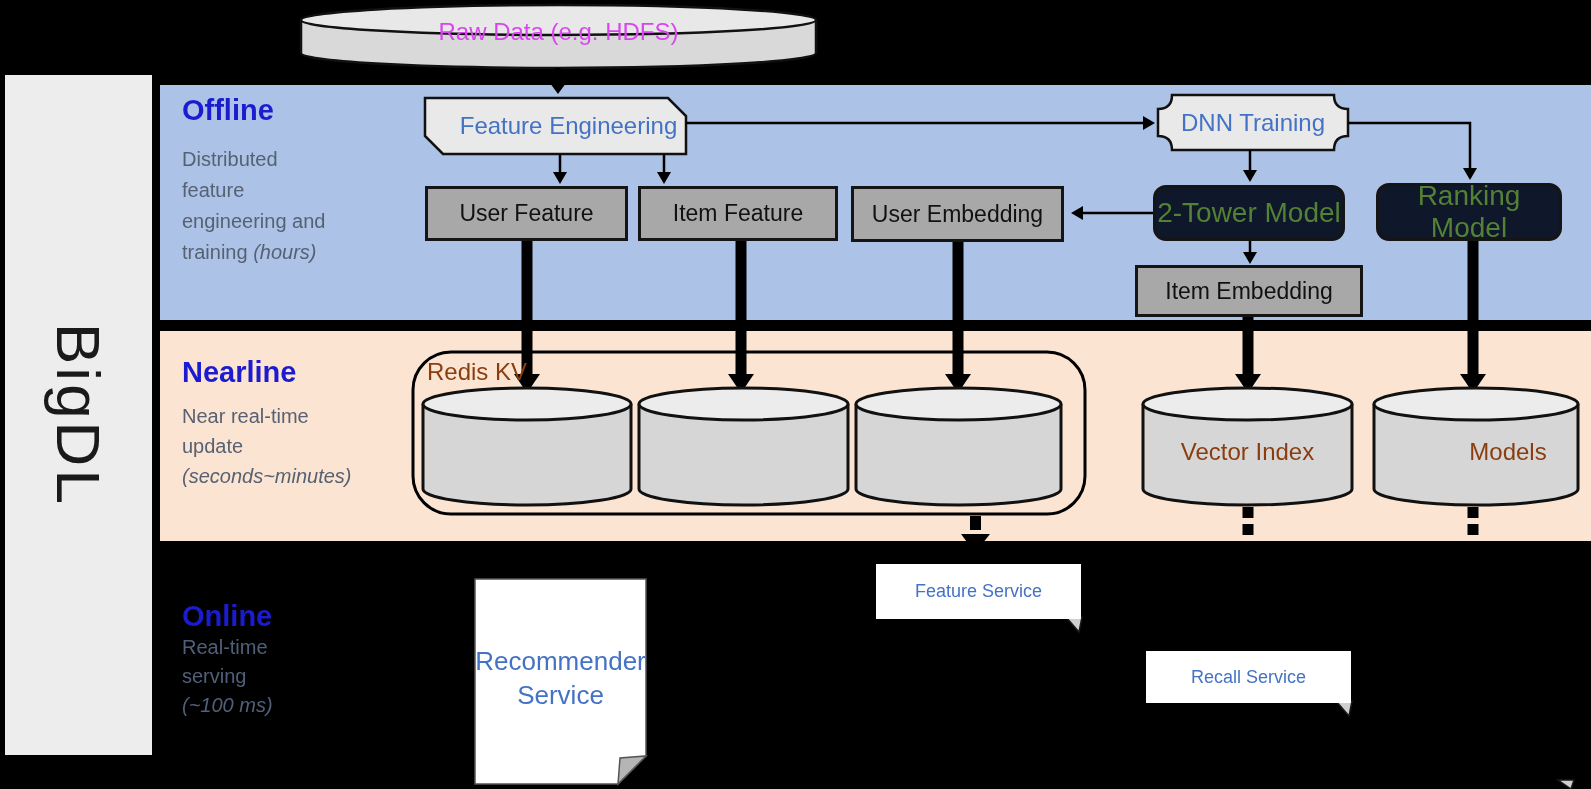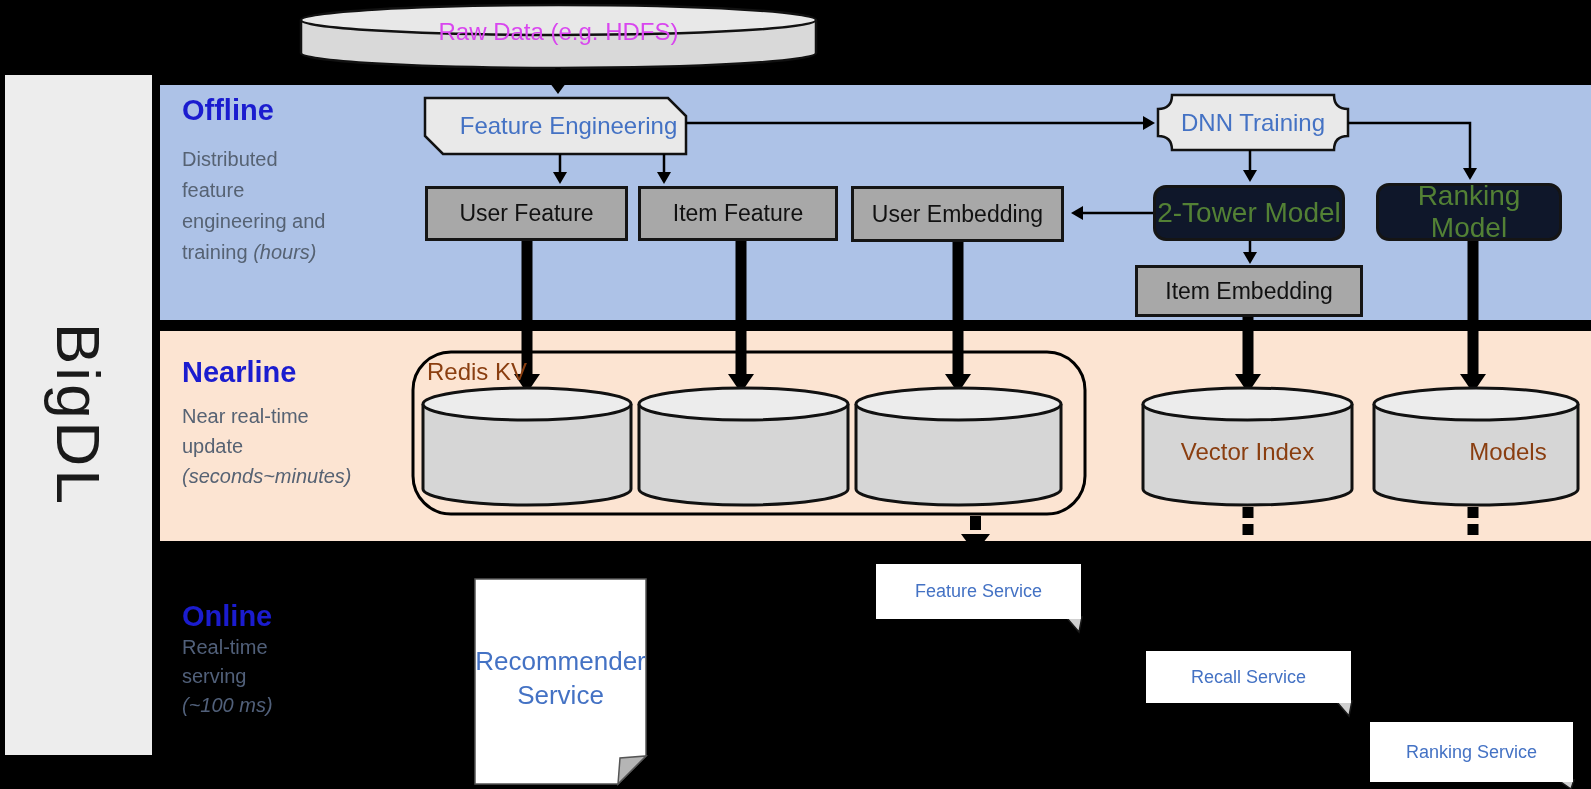--- a/index.html
+++ b/index.html
@@ -192,20 +192,19 @@
   <div class="abs nodelabel modelbox" style="left:1153px;top:185px;width:192px;height:56px;">2-Tower Model</div>
   <div class="abs nodelabel modelbox" style="left:1376px;top:183px;width:186px;height:58px;">Ranking Model</div>
   <div class="abs nodelabel graybox" style="left:1135px;top:265px;width:228px;height:52px;">Item Embedding</div>
 
   <div class="abs browntext" style="left:427px;top:358px;z-index:4;">Redis KV</div>
   <div class="abs nodelabel browntext" style="left:1143px;top:432px;width:209px;height:40px;">Vector Index</div>
   <div class="abs nodelabel browntext" style="left:1374px;top:432px;width:204px;height:40px;padding-left:32px;">Models</div>
 
   <div class="abs nodelabel svc" style="left:876px;top:564px;width:205px;height:55px;">Feature Service</div>
   <div class="abs nodelabel svc" style="left:1146px;top:651px;width:205px;height:52px;">Recall Service</div>
-  <div class="abs nodelabel svc" style="left:1370px;top:722px;width:203px;height:60px;">Ranking Service</div>
 
   <div class="abs" style="left:475px;top:644px;width:171px;text-align:center;font-size:26px;line-height:34px;color:#4472c4;z-index:4;">
     <div>Recommender</div>
     <div>Service</div>
   </div>
 
 </div>
 
 </body></html>

